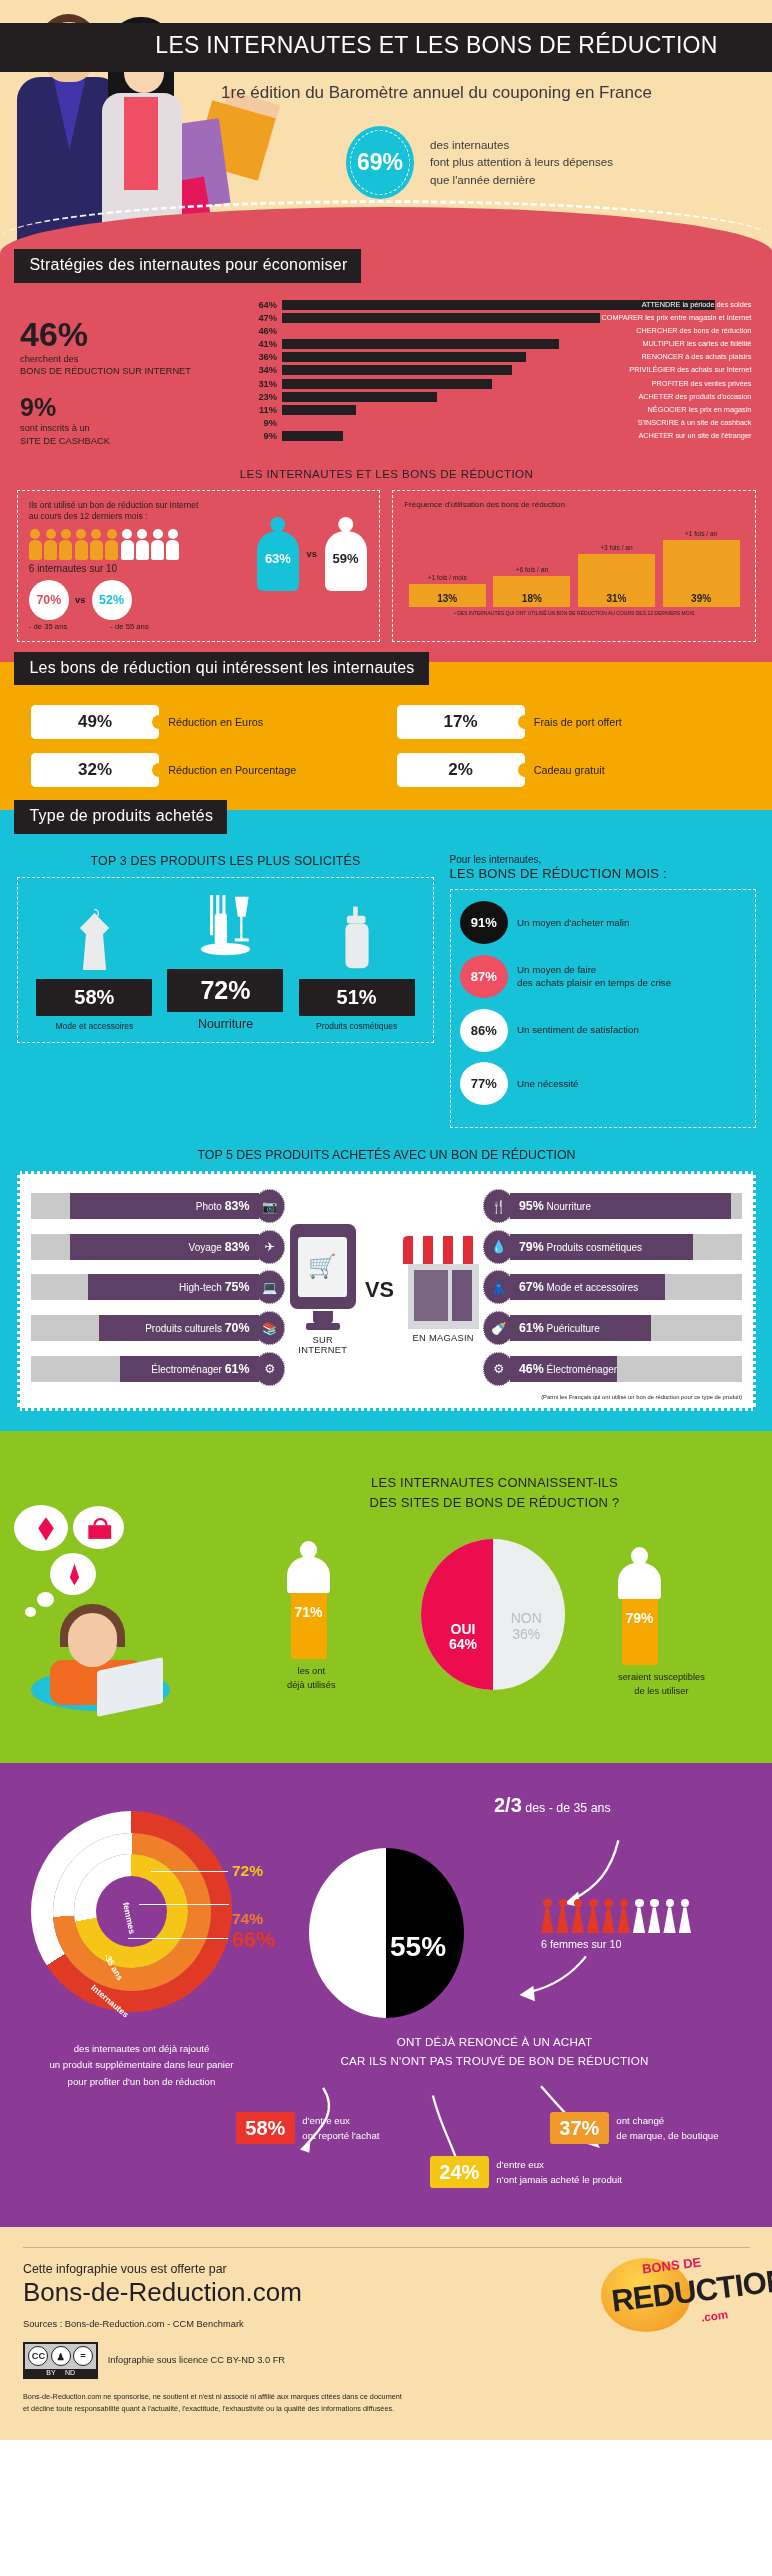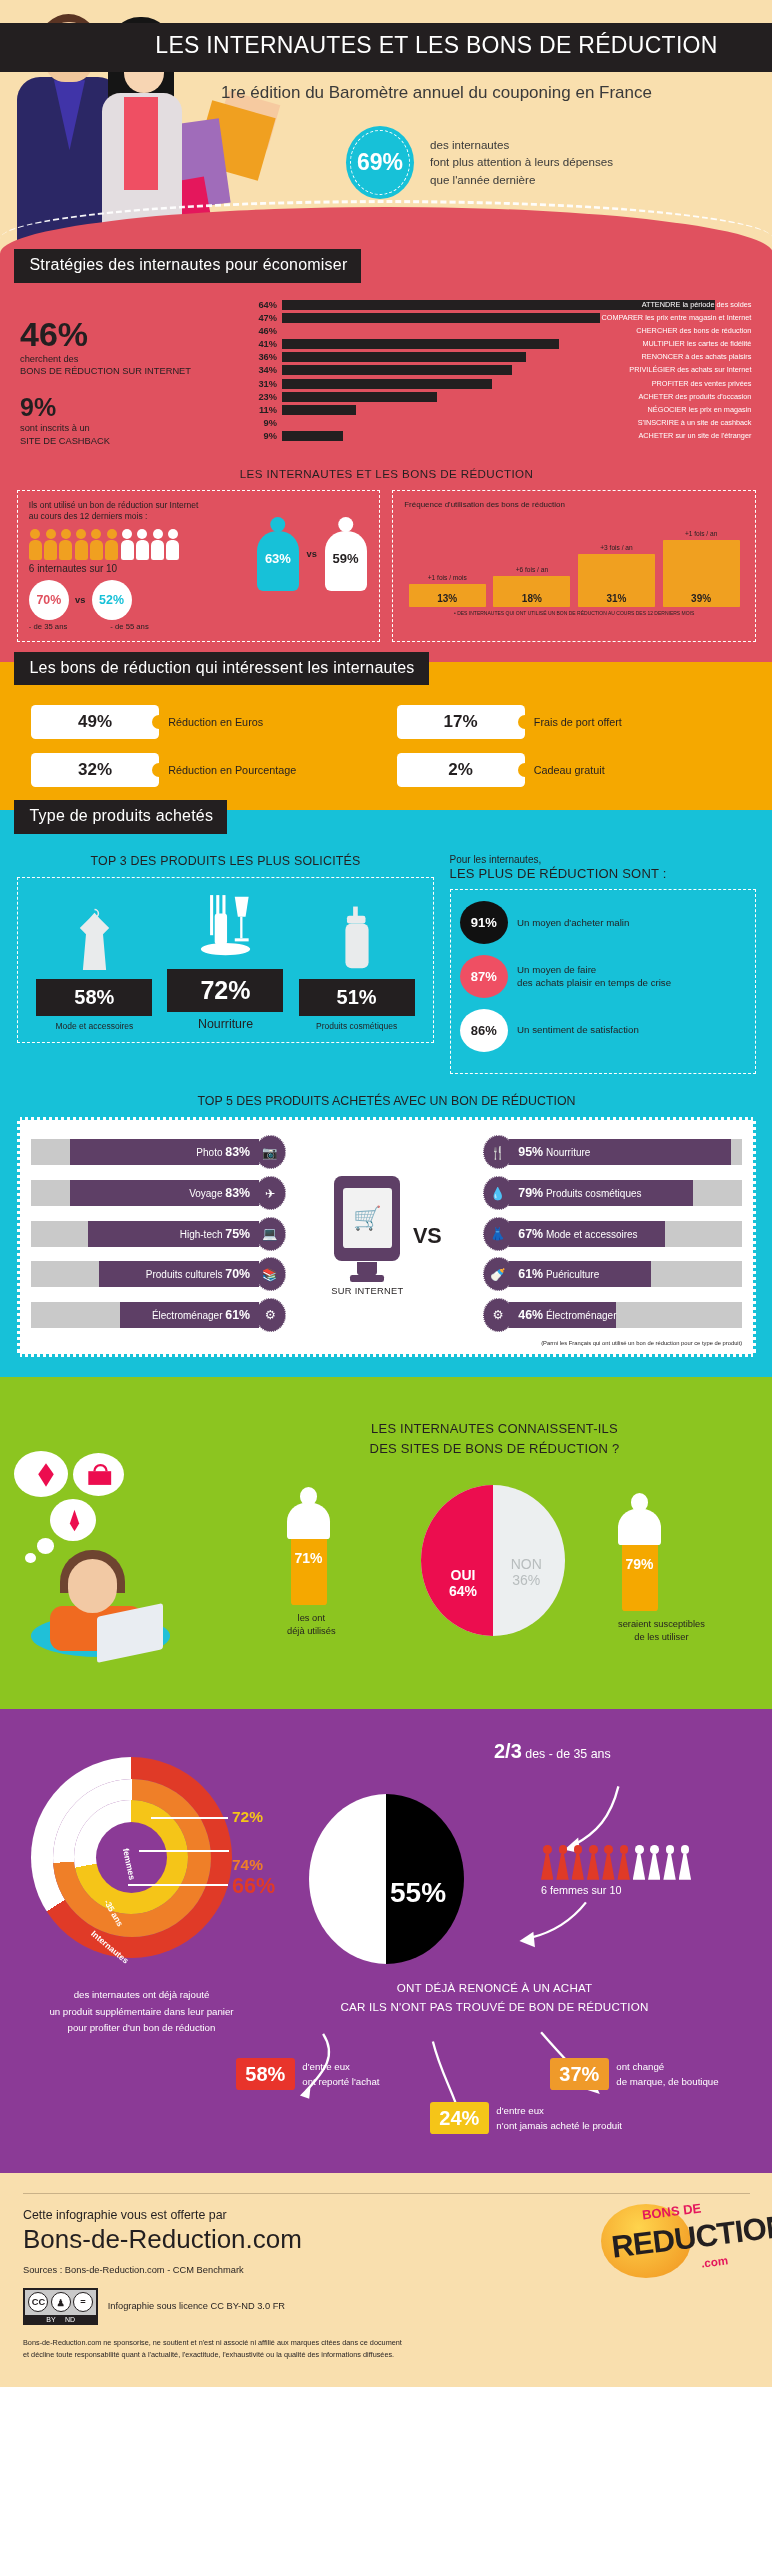--- a/index.html
+++ b/index.html
@@ -616,33 +616,37 @@
               </svg>
               </div>
             <div class="pctbox">51%</div>
             <div class="nm">Produits cosmétiques</div>
           </div>
         </div>
       </div>
 
       <div class="prod-right">
         <div class="pr-top">Pour les internautes,</div>
-        <div class="pr-hd">LES PLUS DE RÉDUCTION SONT :</div>
+        <div class="pr-hd">LES BONS DE RÉDUCTION MOIS :</div>
         <div class="pr-box" id="perception-box">
             <div class="prrow">
               <div class="ellip" style="background:#111111;">91%</div>
               <div class="prtxt">Un moyen d'acheter malin</div>
             </div>
             <div class="prrow">
               <div class="ellip" style="background:#ef4f63;">87%</div>
               <div class="prtxt">Un moyen de faire<br>des achats plaisir en temps de crise</div>
             </div>
             <div class="prrow">
               <div class="ellip" style="background:#ffffff;color:#231f20;">86%</div>
               <div class="prtxt">Un sentiment de satisfaction</div>
+            </div>
+            <div class="prrow">
+              <div class="ellip" style="background:#ffffff;color:#231f20;">77%</div>
+              <div class="prtxt">Une nécessité</div>
             </div>
           </div>
       </div>
     </div>
 
     <div class="top5-head">TOP 5 DES PRODUITS ACHETÉS AVEC UN BON DE RÉDUCTION</div>
     <div class="top5">
       <div class="top5-inner">
         <div class="col5" id="net-col">
             <div class="p5">
@@ -685,20 +689,29 @@
           <div class="mid5row">
             <div>
               <div class="dev">
                 <div class="devscr">🛒</div>
                 </div>
               <div class="devstand"></div>
                 <div class="devfoot"></div>
               <div class="mid5cap">SUR INTERNET</div>
             </div>
             <div class="vsbig">VS</div>
+            <div>
+              <div class="shop">
+                <div class="awn"></div>
+                  <div class="shopb"></div>
+                <div class="shopw"></div>
+                  <div class="shopd"></div>
+                </div>
+              <div class="mid5cap">EN MAGASIN</div>
+            </div>
           </div>
         </div>
         <div class="col5r" id="store-col">
             <div class="p5 p5r">
               <div class="p5ico p5ico-r">🍴</div>
               <div class="p5track">
                 <div class="p5fill" style="width:95%"></div>
                 <div class="p5lblL"><b>95%</b> Nourriture</div>
               </div>
             </div>

